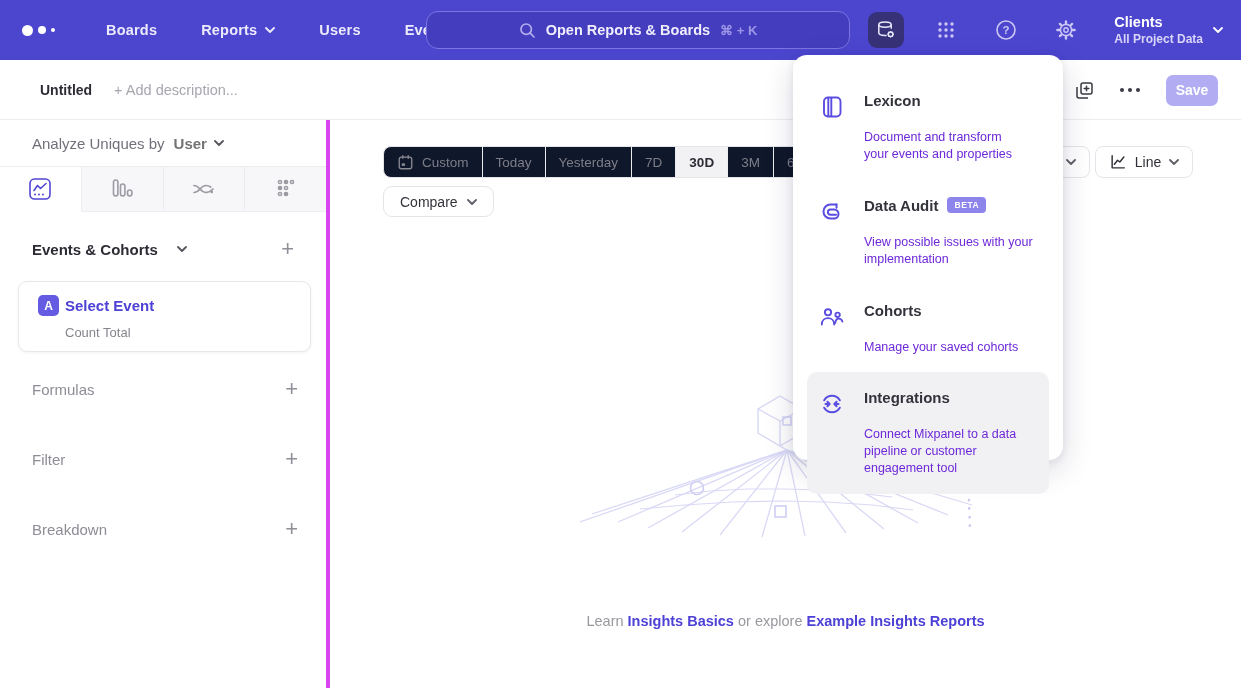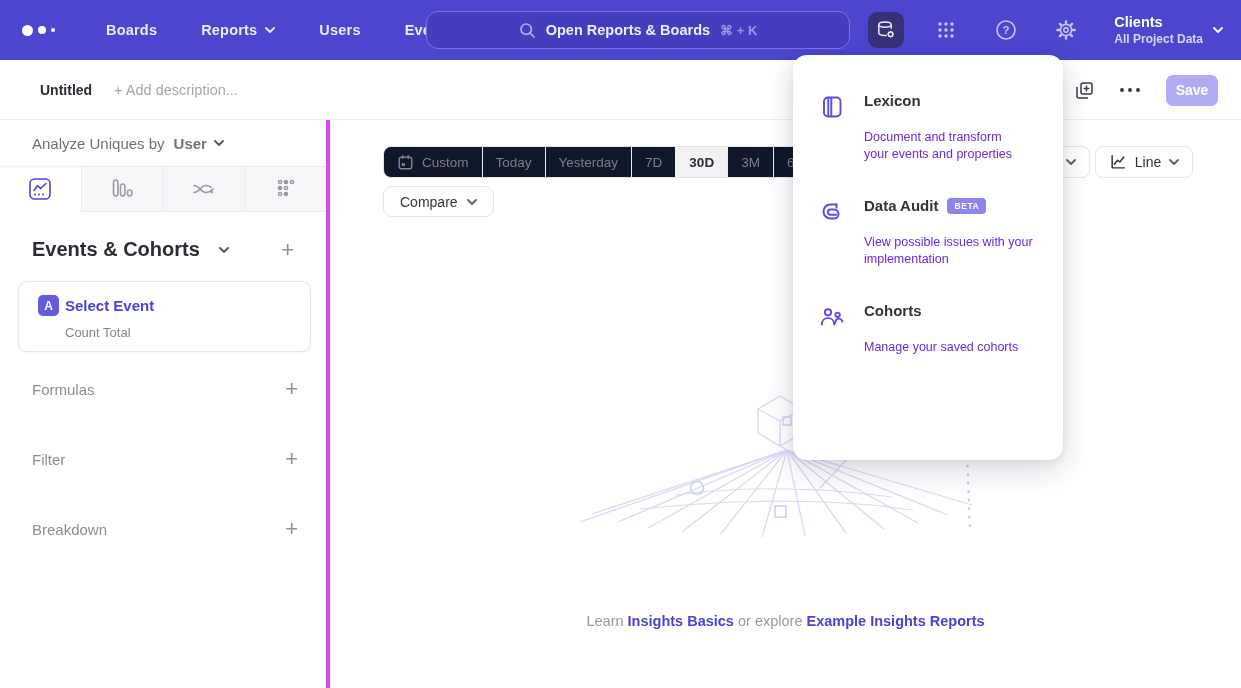--- a/index.html
+++ b/index.html
@@ -38,21 +38,21 @@
 
   
   .sidebar { position:absolute; left:0; top:120px; width:330px; height:568px; background:#fff; border-right:4px solid #d946ef; }
   .analyze { height:46px; display:flex; align-items:center; padding-left:32px; font-size:15px; color:#70707a; gap:6px; }
   .analyze b { color:#737373; font-weight:700; margin-left:3px; display:flex; align-items:center; gap:7px; cursor:pointer; }
   .tabstrip { display:flex; height:46px; border-top:1px solid #ededf1; border-bottom:1px solid #ededf1; background:#f7f7f9; }
   .tab { flex:1; display:flex; align-items:center; justify-content:center; border-right:1px solid #ececf0; color:#9b9ba4; cursor:pointer; }
   .tab:last-child { border-right:none; }
   .tab.sel { background:#fff; color:#5246d6; border-bottom:1px solid #fff; margin-bottom:-1px; }
   .sec-head { display:flex; align-items:center; padding:0 32px; margin-top:26px; }
-  .sec-head .st { font-size:20px; font-weight:700; color:#2c2c34; display:flex; gap:19px; align-items:center; }
+  .sec-head .st { font-size:15px; font-weight:700; color:#2c2c34; display:flex; gap:19px; align-items:center; }
   .sec-head .plus { margin-left:auto; }
   .plus { font-size:22px; font-weight:400; color:#8f8f98; cursor:pointer; line-height:1; }
   .sec-row { display:flex; align-items:center; padding:0 32px; position:absolute; left:0; width:330px; height:28px; }
   .sec-row .sl { font-size:15px; color:#8d8d96; font-weight:400; }
   .sec-row .plus { margin-left:auto; }
   .event-card { position:absolute; left:18px; top:161px; width:293px; height:71px; background:#fff; border:1px solid #e7e7ec; border-radius:9px; box-shadow:0 1px 3px rgba(30,30,60,.06); cursor:pointer; }
   .badgeA { position:absolute; left:19px; top:13px; width:21px; height:21px; background:#655ae2; border-radius:5px; color:#fff; font-size:12px; font-weight:700; display:flex; align-items:center; justify-content:center; }
   .ev-title { position:absolute; left:46px; top:15px; font-size:15px; font-weight:700; color:#4d41d6; }
   .ev-sub { position:absolute; left:46px; top:43px; font-size:13px; color:#85858e; }
 
@@ -70,21 +70,21 @@
   .wire { position:absolute; left:250px; top:180px; width:430px; height:260px; z-index:1; }
   .empty-title { position:absolute; left:0; width:911px; top:462px; text-align:center; font-size:17px; font-weight:700; color:#34343d; }
   .empty-sub { position:absolute; left:0; width:911px; top:493px; text-align:center; font-size:14.5px; color:#98989f; }
   .empty-sub a { color:#4d41d6; font-weight:700; text-decoration:none; cursor:pointer; }
 
   
   .panel { position:absolute; left:793px; top:55px; width:270px; height:405px; background:#fff; border-radius:14px; box-shadow:0 10px 30px rgba(25,25,70,.16), 0 2px 8px rgba(25,25,70,.08); z-index:30; padding-top:20px; }
   .menu-item { display:flex; gap:18px; padding:17px 16px 17px 26px; cursor:pointer; }
   .menu-item.hov { margin:0 14px; padding:17px 12px 17px 12px; background:#f1f1f4; border-radius:10px; }
   .mi-icon { width:27px; flex:0 0 27px; color:#5a4de0; padding-top:2px; }
-  .mi-title { font-size:15px; font-weight:700; color:#33333c; display:flex; align-items:flex-end; }
+  .mi-title { font-size:15px; font-weight:700; color:#33333c; display:flex; align-items:flex-start; }
   .beta { margin-left:9px; background:#8d84ec; color:#fff; font-size:8.5px; font-weight:700; letter-spacing:.6px; padding:3px 7px; border-radius:4px; }
   .mi-desc { font-size:12.5px; color:#6d28d9; line-height:1.35; margin-top:20px; }
   .w160{max-width:160px;} .w186{max-width:186px;} .w200{max-width:200px;} .w176{max-width:176px;}
   svg { display:block; }
 </style>
 </head>
 <body>
 
 <div class="navbar">
   <div class="logo">
@@ -402,14 +402,30 @@
       </svg>
     </span>
     <div>
       <div class="mi-title">
           <span>Cohorts</span>
         </div>
       <div class="mi-desc w200">Manage your saved cohorts</div>
     </div>
   </div>
 
+  <div class="menu-item hov">
+    <span class="mi-icon">
+      <svg width="26" height="26" viewBox="0 0 26 26" fill="none" stroke="#5a4de0" stroke-width="2" stroke-linecap="round" stroke-linejoin="round">
+        <path d="M5.2 9.3a9 9 0 0 1 15.6 0"></path>
+        <path d="M20.8 16.7a9 9 0 0 1-15.6 0"></path>
+        <path d="M6.5 13h4.2M10.7 13l-2.3-2.3M10.7 13l-2.3 2.3"></path>
+        <path d="M19.5 13h-4.2M15.3 13l2.3-2.3M15.3 13l2.3 2.3"></path>
+      </svg>
+    </span>
+    <div>
+      <div class="mi-title">
+          <span>Integrations</span>
+        </div>
+      <div class="mi-desc w176">Connect Mixpanel to a data pipeline or customer engagement tool</div>
+    </div>
+  </div>
 
 </div>
 
 </body></html>

